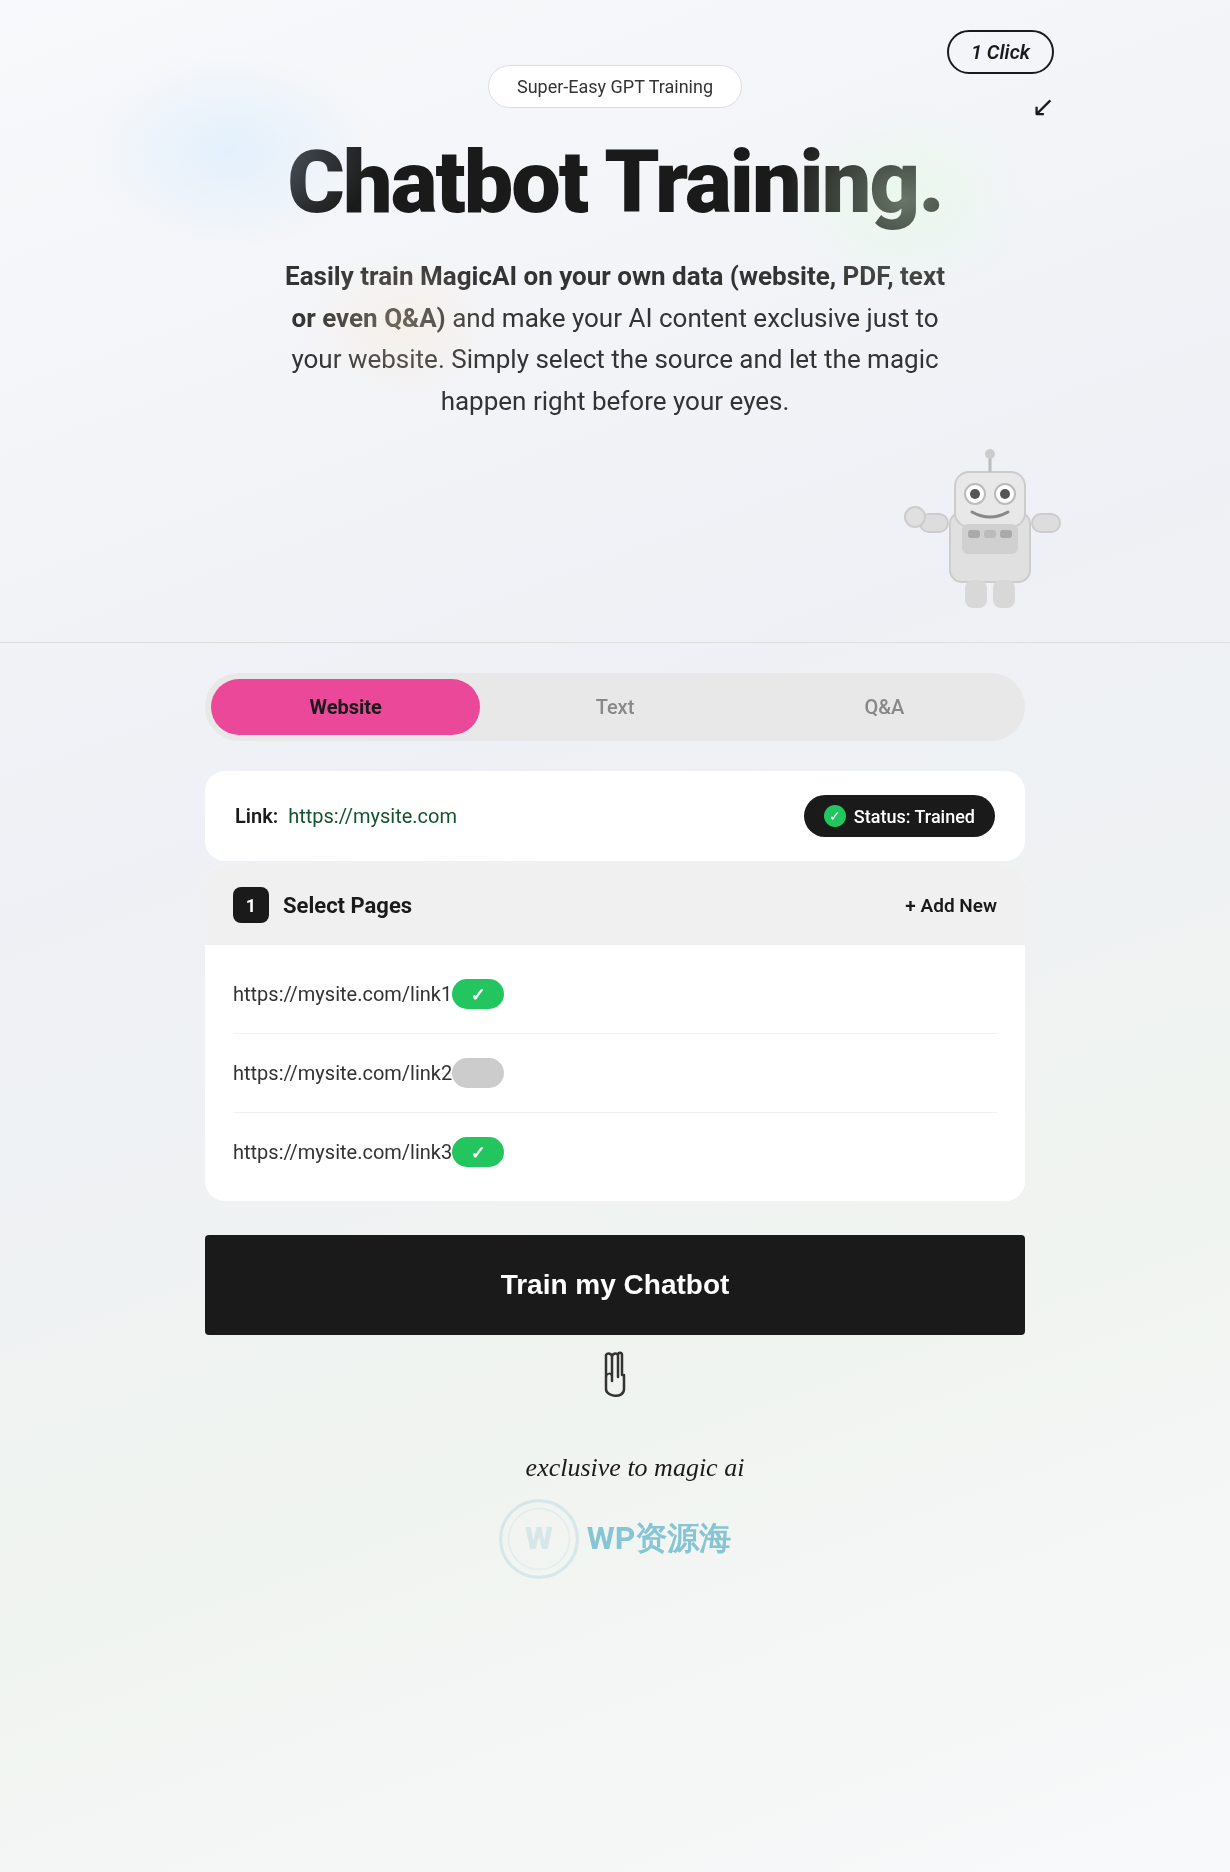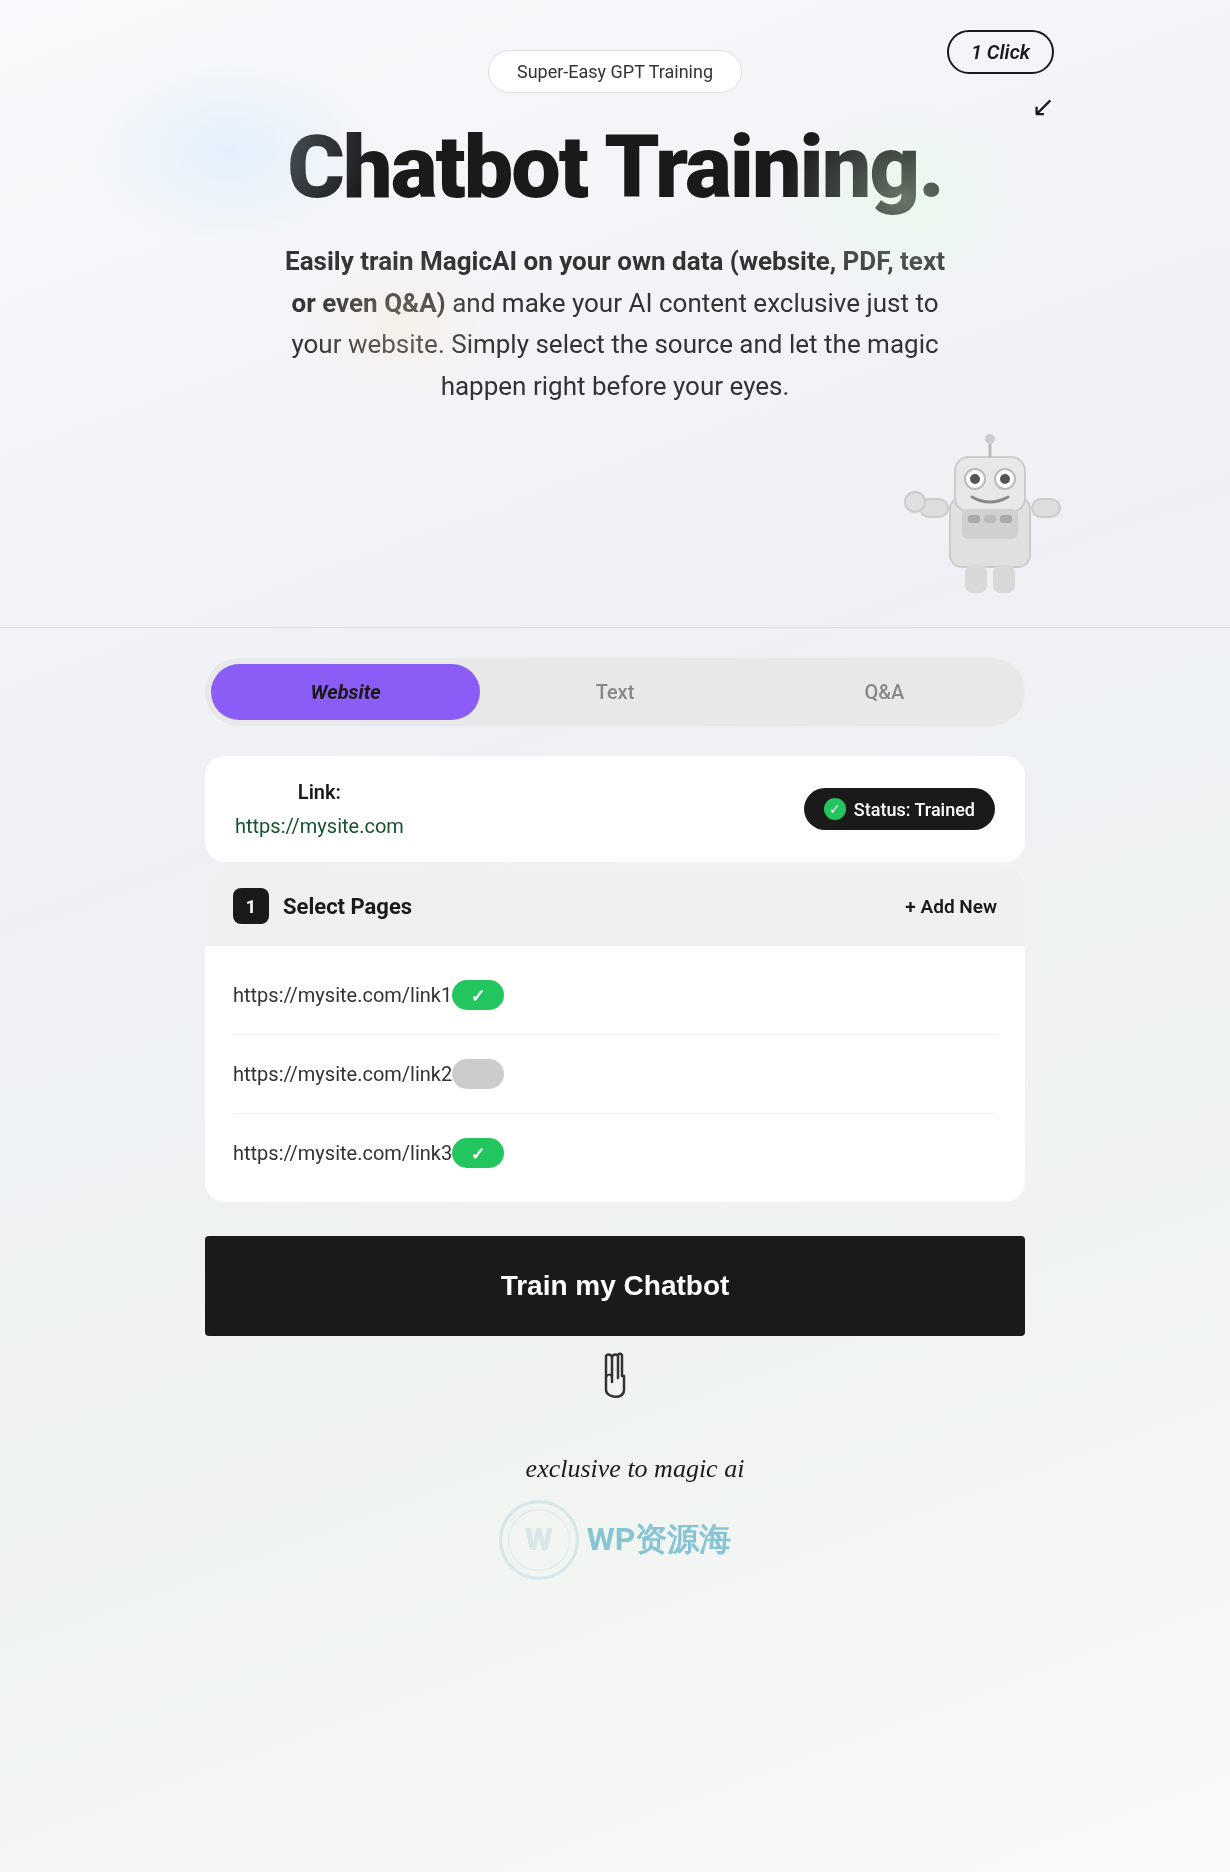--- a/index.html
+++ b/index.html
@@ -32,20 +32,21 @@
     }
 
     .super-easy-badge {
       background: white;
       border: 1.5px solid #ddd;
       border-radius: 50px;
       padding: 10px 28px;
       font-size: 18px;
       color: #333;
       font-weight: 400;
+      margin-top: 15px;
     }
 
     .one-click-badge {
       position: absolute;
       top: 30px;
       right: 176px;
       border: 2.5px solid #1a1a1a;
       border-radius: 50px;
       padding: 8px 22px;
       font-size: 20px;
@@ -125,42 +126,40 @@
       text-align: center;
       padding: 16px 20px;
       font-size: 20px;
       font-weight: 500;
       color: #888;
       border-radius: 50px;
       cursor: pointer;
     }
 
     .tab-item.active {
-      background: #8b5cf6;
+      background: #ec4899;
       color: #1a1a1a;
       font-weight: 700;
-      font-style: italic;
     }
 
     
     .link-section {
       background: white;
       border-radius: 20px;
       padding: 24px 30px;
       display: flex;
       justify-content: space-between;
       align-items: center;
       margin-bottom: 4px;
     }
 
     .link-label-group {
       display: flex;
       align-items: center;
       gap: 10px;
-      flex-direction: column;
     }
 
     .link-label {
       font-size: 20px;
       font-weight: 600;
       color: #1a1a1a;
     }
 
     .link-url {
       font-size: 20px;

